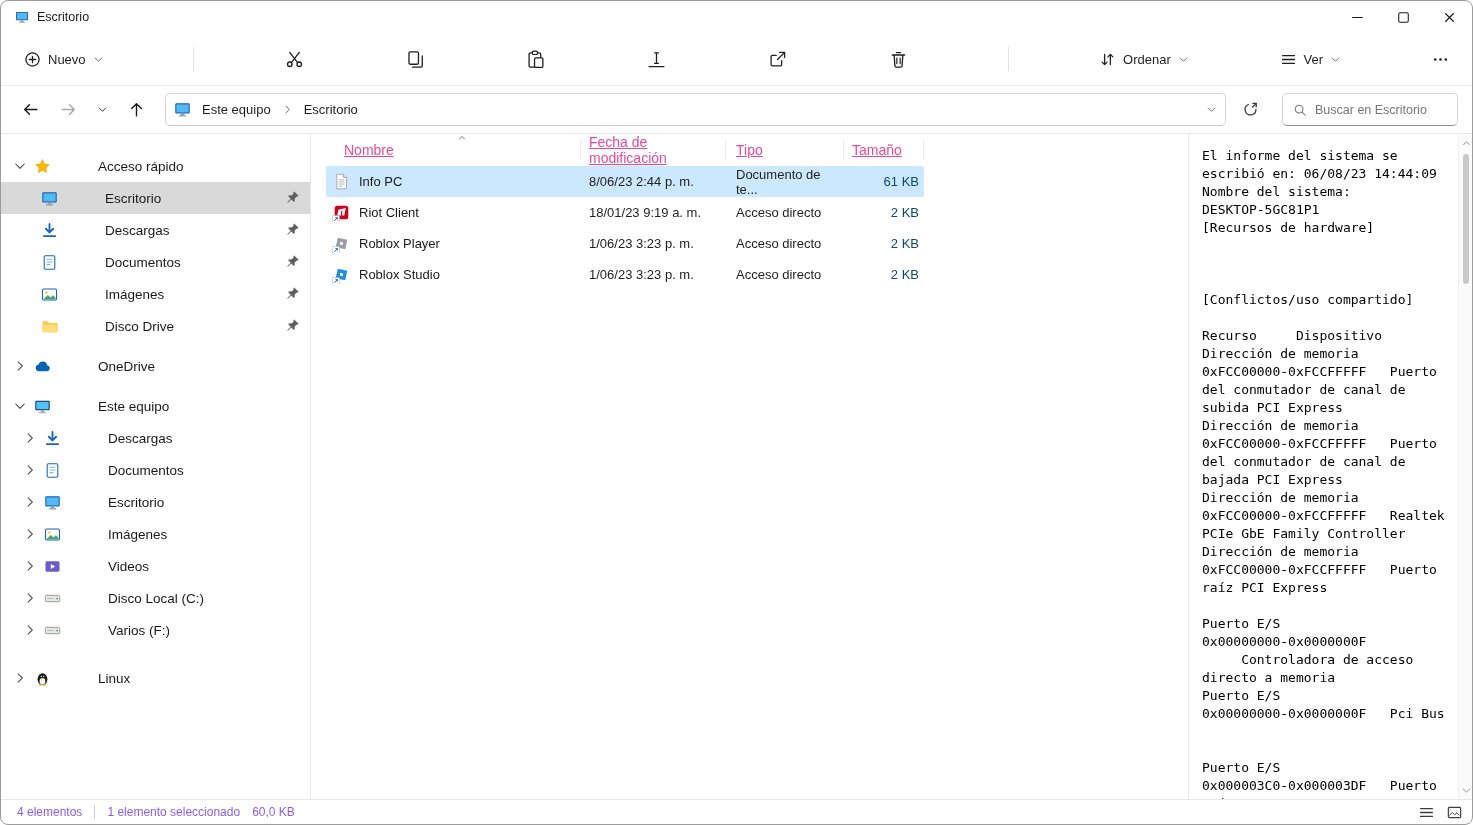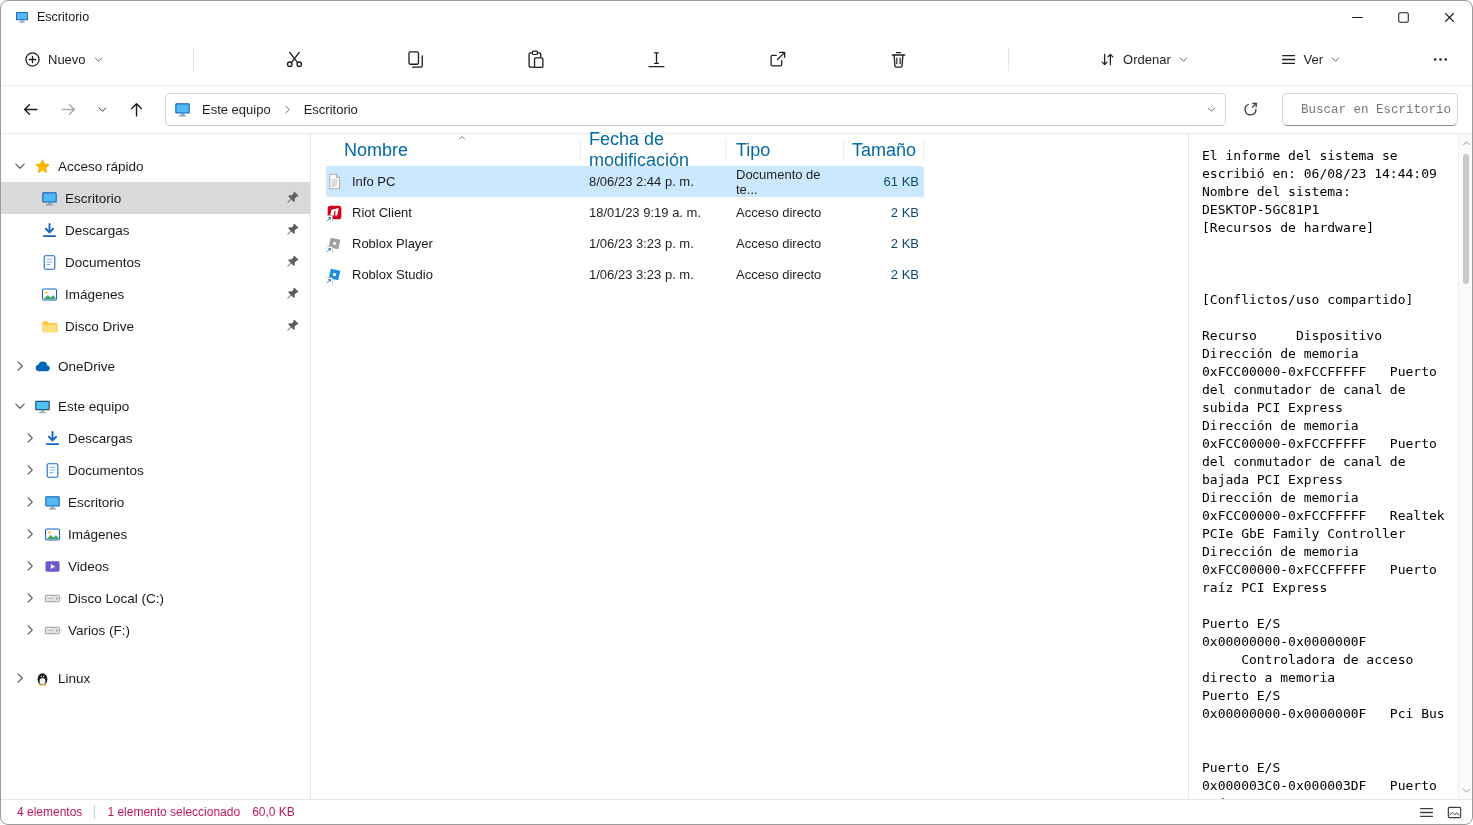--- a/index.html
+++ b/index.html
@@ -50,51 +50,51 @@
   .addressbar {
     flex: 1; height: 33px; border: 1px solid #d5d5d5; border-bottom-color: #c7c7c7;
     border-radius: 5px; display: flex; align-items: center; padding: 0 8px; gap: 4px; background: #fff; margin-left: 6px;
   }
   .crumb { padding: 4px 7px; border-radius: 4px; font-size: 13px; color: #1f1f1f; }
   .crumb-sep { color: #5a5a5a; display: flex; align-items: center; }
   .addr-spacer { flex: 1; }
   .refresh-btn { width: 32px; height: 30px; display: flex; align-items: center; justify-content: center; color: #3a3a3a; }
   .searchbox {
     width: 176px; height: 33px; border: 1px solid #d5d5d5; border-bottom-color: #8f8f8f;
-    border-radius: 5px; display: flex; align-items: center; gap: 8px; padding: 0 10px; color: #767676; margin-left: 8px; font-family: Liberation Mono, monospace;
+    border-radius: 5px; display: flex; align-items: center; gap: 8px; padding: 0 10px; color: #767676; margin-left: 8px;
   }
   .searchbox .ph { font-size: 12.5px; white-space: nowrap; }
 
   
   .main { flex: 1; display: flex; min-height: 0; position: relative; }
 
   
   .sidebar { flex: 0 0 310px; border-right: 1px solid #e7e7e7; padding-top: 16px; overflow: hidden; }
   .side-row { height: 32px; display: flex; align-items: center; gap: 7px; padding-left: 12px; position: relative; font-size: 13.5px; }
   .side-row.selected { background: #d9d9d9; }
   .side-row .chev { flex: 0 0 14px; width: 14px; height: 14px; color: #5a5a5a; }
   .side-row.child-qa { padding-left: 40px; }
   .side-row.child-pc { padding-left: 22px; }
-  .side-label { white-space: nowrap; }
+  .side-label { white-space: nowrap; margin-left: 40px; }
   .pin { position: absolute; right: 10px; top: 8px; width: 15px; height: 15px; color: #5f5f5f; }
   .group-gap { height: 8px; }
 
   
   .content { flex: 1; display: flex; min-width: 0; }
   .filearea { flex: 1; min-width: 0; position: relative; }
-  .hdr-row { display: flex; margin-left: 15px; width: 598px; height: 32px; align-items: center; color: #0369a1; font-size: 18px; position: relative; }
+  .hdr-row { display: flex; margin-left: 15px; width: 598px; height: 32px; align-items: center; color: #ec4899; font-size: 14px; position: relative; text-decoration: underline; }
   .hdr-cell { border-right: 1px solid #ececec; height: 20px; display: flex; align-items: center; }
   .c-name { width: 255px; padding-left: 18px; }
   .c-date { width: 145px; padding-left: 8px; }
   .c-type { width: 118px; padding-left: 10px; }
   .c-size { width: 80px; padding-left: 8px; }
   .sort-caret { position: absolute; left: 130px; top: -1px; width: 12px; height: 10px; color: #666; }
   .file-row { display: flex; margin-left: 15px; width: 598px; height: 31px; align-items: center; font-size: 13px; border-radius: 2px; }
   .file-row.selected { background: #cce8ff; }
-  .f-name { width: 255px; display: flex; align-items: center; gap: 8px; padding-left: 0; overflow: hidden; }
+  .f-name { width: 255px; display: flex; align-items: center; gap: 8px; padding-left: 7px; overflow: hidden; }
   .f-icon-wrap { position: relative; width: 18px; height: 18px; flex: 0 0 18px; }
   .f-shortcut { position: absolute; left: -1px; bottom: -1px; width: 8px; height: 8px; }
   .f-date { width: 145px; padding-left: 8px; color: #1f1f1f; }
   .f-type { width: 118px; padding-left: 10px; color: #1f1f1f; }
   .f-size { width: 80px; text-align: right; padding-right: 5px; color: #0c4a6e; }
 
   
   .preview {
     flex: 0 0 270px; border-left: 1px solid #e7e7e7; padding: 13px 10px 6px 13px;
     font-family: "DejaVu Sans Mono", monospace; font-size: 13px; line-height: 18px;
@@ -104,21 +104,21 @@
   
   .scrollbar { flex: 0 0 14px; background: #fbfbfb; border-left: 1px solid #f0f0f0; position: relative; }
   .sb-arrow { position: absolute; left: 1px; width: 12px; height: 14px; display: flex; align-items: center; justify-content: center; color: #8a8a8a; }
   .sb-arrow.up { top: 2px; }
   .sb-arrow.down { bottom: 2px; }
   .sb-thumb { position: absolute; left: 4px; top: 20px; width: 6px; height: 130px; background: #c9c9c9; border-radius: 3px; }
 
   
   .statusbar {
     flex: 0 0 25px; border-top: 1px solid #e7e7e7; display: flex; align-items: center;
-    padding: 0 8px 0 16px; gap: 12px; font-size: 12px; color: #be185d; position: relative;
+    padding: 0 8px 0 16px; gap: 12px; font-size: 12px; color: #8b5cf6; position: relative;
   }
   .vsep { width: 1px; height: 14px; background: #cfcfcf; }
   .sb-right { margin-left: auto; display: flex; gap: 8px; align-items: center; }
   .view-toggle { width: 20px; height: 20px; display: flex; align-items: center; justify-content: center; color: #3d3d3d; border-radius: 3px; }
 </style>
 </head>
 <body>
 
 <svg width="0" height="0" style="position:absolute">
   <defs>

